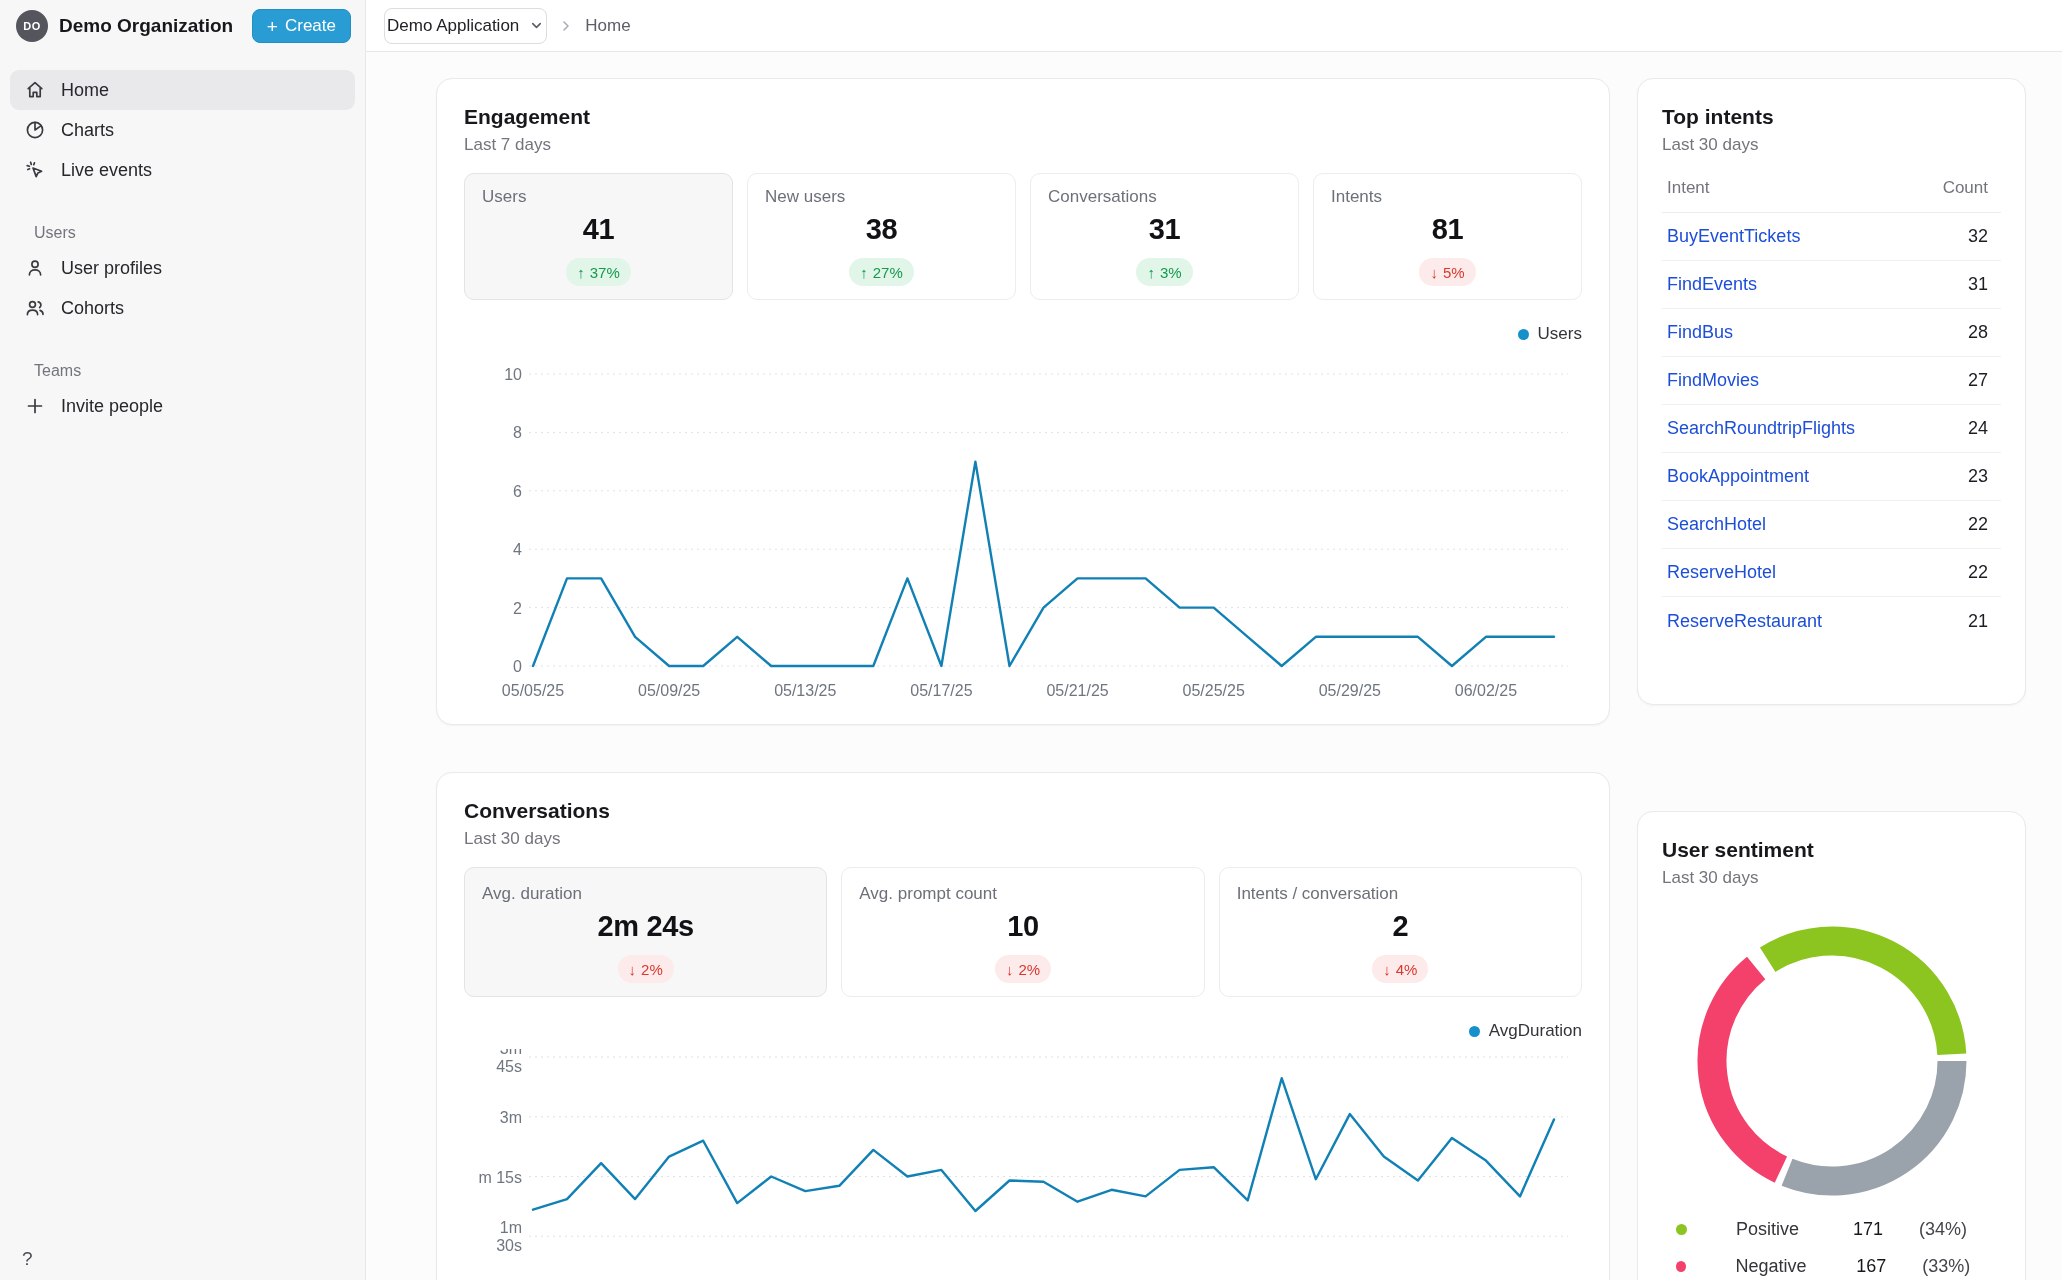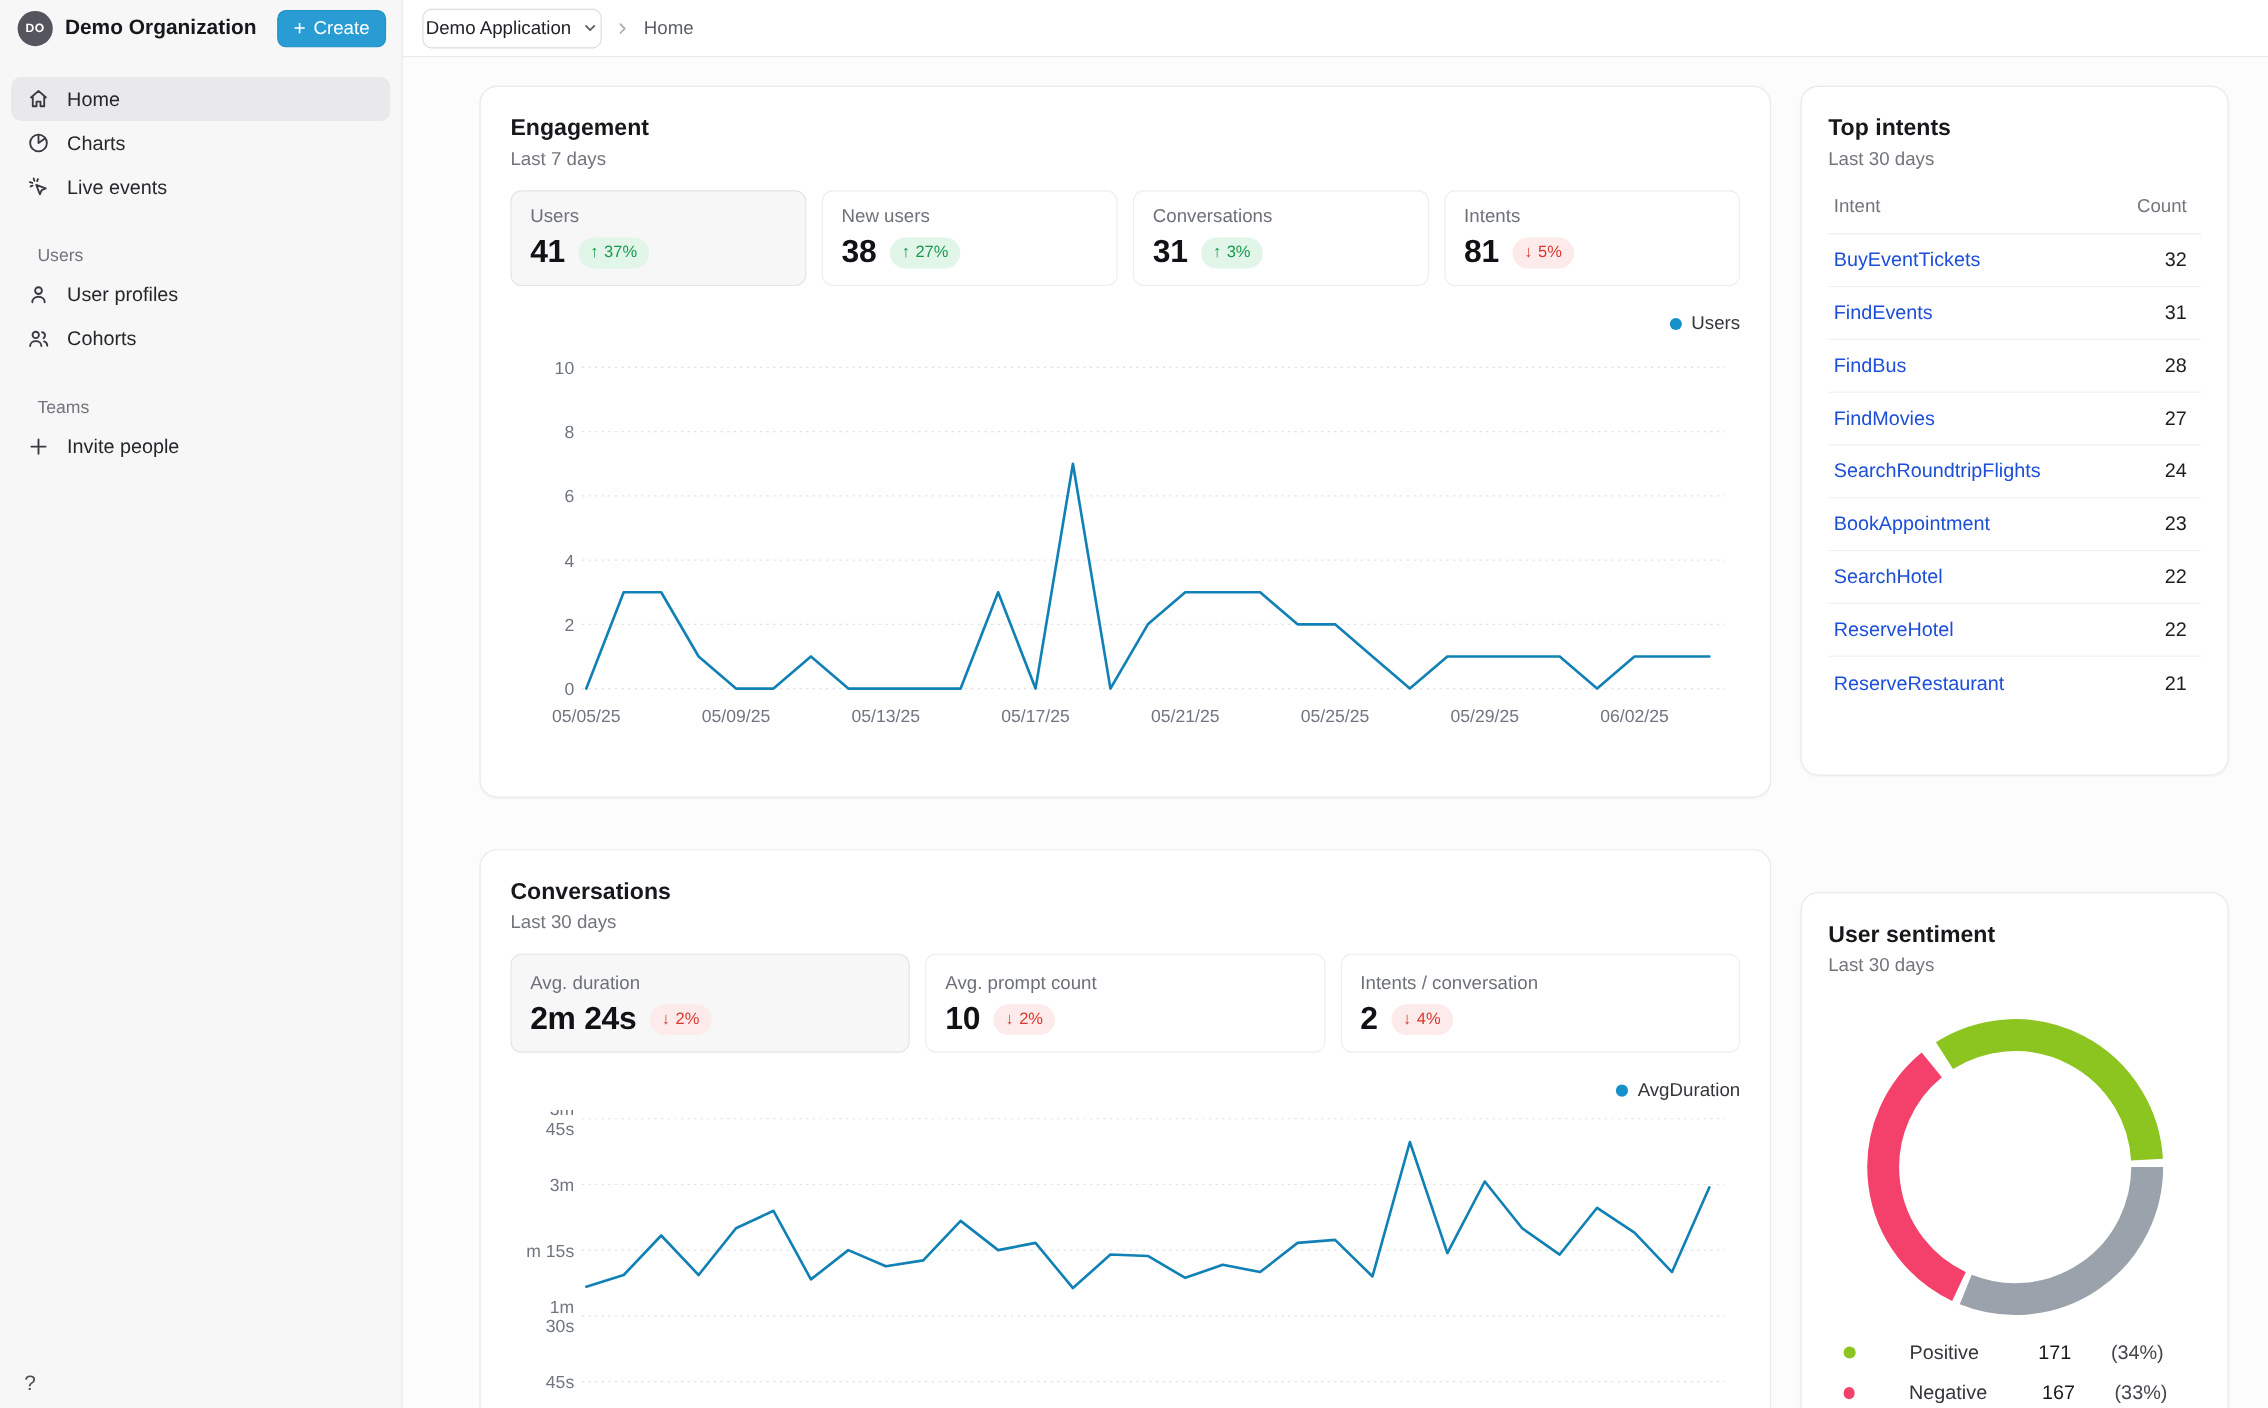--- a/index.html
+++ b/index.html
@@ -39,21 +39,21 @@
 
   .card-title { font-size:21px; font-weight:700; color:#17181b; line-height:26px; }
   .card-sub { margin-top:4px; font-size:17px; color:#73757d; line-height:22px; }
 
   
   .stats-row { display:flex; gap:14px; margin-top:17px; }
   .tile { flex:1; border:1px solid #ededf0; border-radius:10px; background:#fff; padding:13px 17px; cursor:pointer; }
   .stats-row.tall .tile { padding-top:16px; }
   .tile.selected { background:#f7f7f8; border-color:#e3e3e8; }
   .tile-label { font-size:17px; color:#6c7078; }
-  .tile-value-row { display:flex; align-items:center; gap:12px; margin-top:6px; }
+  .tile-value-row { display:flex; align-items:center; gap:12px; margin-top:6px;flex-direction:column; }
   .tile-value { font-size:29px; font-weight:700; color:#101216; letter-spacing:-.3px; }
   .badge { display:inline-flex; align-items:center; gap:5px; height:28px; padding:0 11px; border-radius:999px; font-size:15px; }
   .badge.up { background:#e2f5e9; color:#169a4d; }
   .badge.down { background:#fcebea; color:#da382f; }
 
   .legend-row { display:flex; justify-content:flex-end; margin-top:24px; }
   .legend-chip { display:inline-flex; align-items:center; gap:9px; font-size:17px; color:#33353a; cursor:pointer; }
   .legend-dot { width:11px; height:11px; border-radius:50%; }
 
   .chart-svg { display:block; margin-top:18px; }

